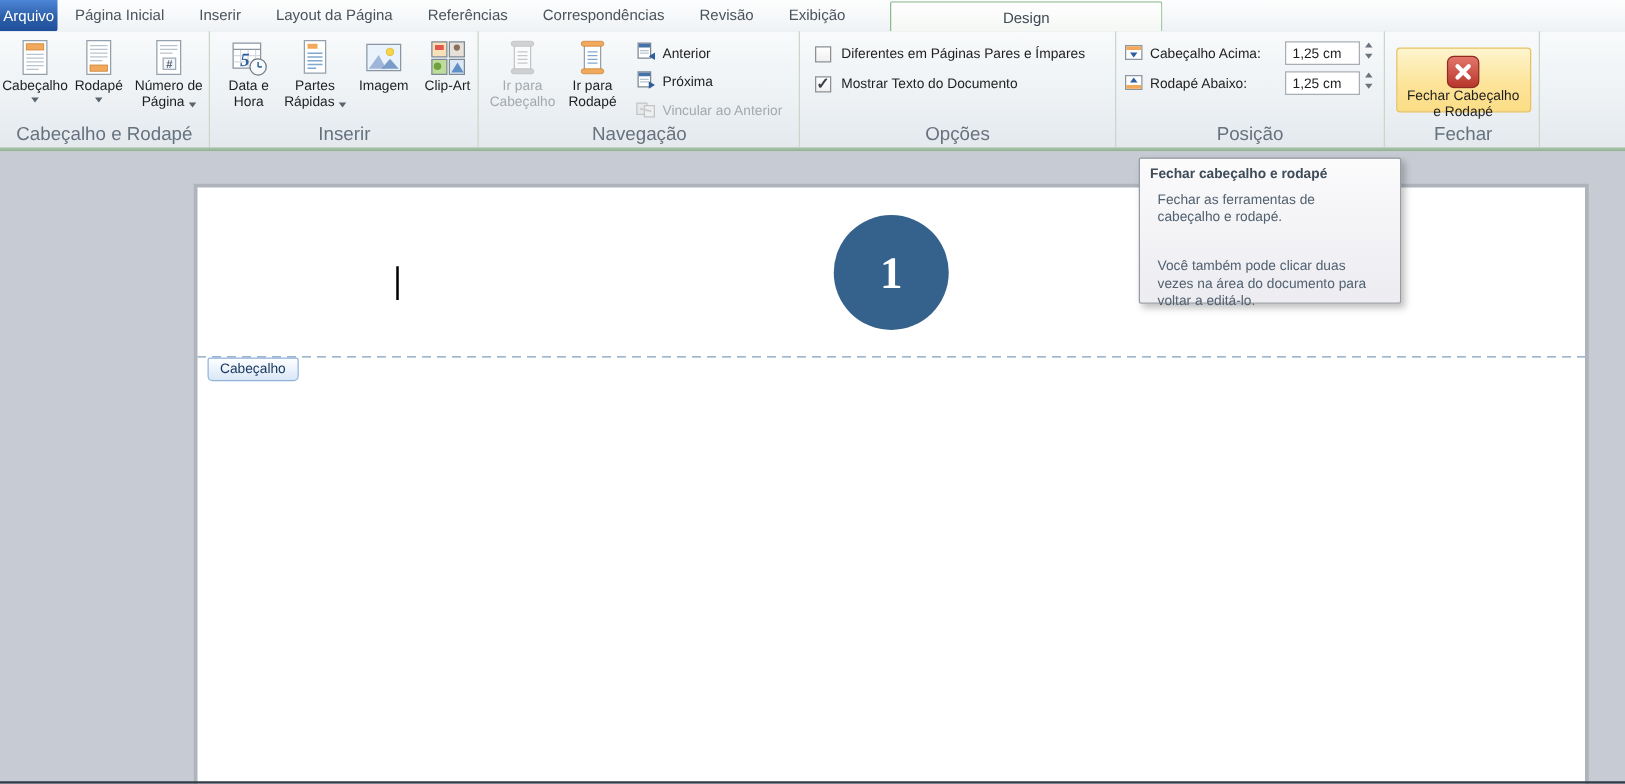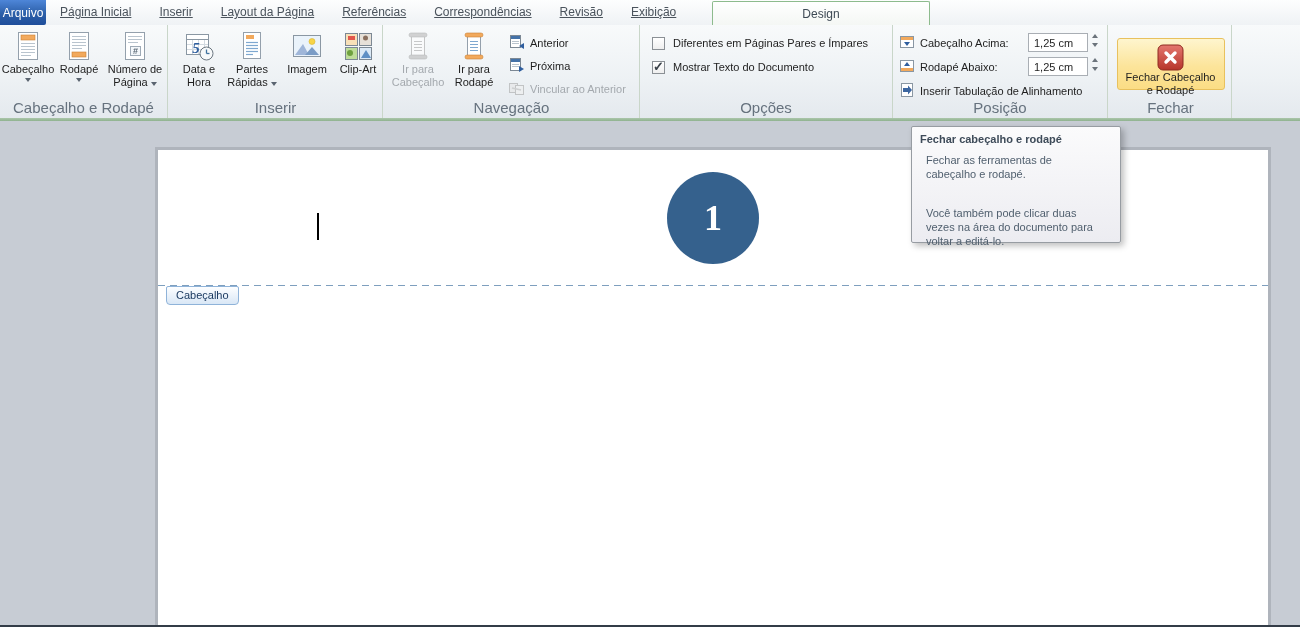--- a/index.html
+++ b/index.html
@@ -6,21 +6,21 @@
   html,body { width:1300px; height:627px; overflow:hidden;
     font-family:"Liberation Sans", sans-serif; background:#C7CCD4; position:relative; }
 
   
   .tabbar { position:absolute; top:0; left:0; width:1300px; height:25px;
     background:linear-gradient(#FDFEFE,#EFF2F5); }
   .file-tab { position:absolute; left:0; top:0; width:46px; height:25px;
     background:linear-gradient(#4E86D8,#2C5FA8 55%,#1F4E9B); color:#fff; font-size:12px;
     display:flex; align-items:center; justify-content:center; border-radius:0 0 2px 0; }
   .tabs { position:absolute; left:46px; top:0; height:25px; display:flex; }
-  .tab { padding:0 14px; line-height:25px; font-size:12px; color:#4A535C; white-space:nowrap;text-decoration:underline; }
+  .tab { padding:0 14px; line-height:25px; font-size:12px; color:#4A535C; white-space:nowrap; }
   .design-tab { position:absolute; left:712px; top:1px; width:218px; height:24px;
     background:linear-gradient(#FFFFFF,#F4F7F4); border:1px solid #8DBB8D; border-bottom:none;
     border-radius:2px 2px 0 0; font-size:12px; color:#3E4A55;
     display:flex; align-items:center; justify-content:center; }
 
   
   .ribbon { position:absolute; top:25px; left:0; width:1300px; height:93px;
     background:linear-gradient(#F8FAFB,#EDF1F4 60%,#E4E9EE); }
   .ribbon-edge { position:absolute; top:118px; left:0; width:1300px; height:3px;
     background:linear-gradient(#ABC6AB,#8FB28F); }
@@ -379,29 +379,20 @@
               <rect x="2" y="10" width="12" height="3" fill="#F2A95C"></rect>
               <polygon points="5,8 11,8 8,4" fill="#2F5E9E"></polygon>
             </svg>
         </span>
         <span>Rodapé Abaixo:</span>
         <input class="spin-input" value="1,25 cm" style="">
         <span class="spin-arrows">
             <span class="sp-up"></span>
             <span class="sp-down"></span>
           </span>
-      </div>
-      <div class="pos-row">
-        <span>
-          <svg width="16" height="16">
-              <rect x="2.5" y="1.5" width="11" height="13" fill="#fff" stroke="#8A97A3"></rect>
-              <polygon points="4,6 9,6 9,3.5 13,8 9,12.5 9,10 4,10" fill="#3C66A0"></polygon>
-            </svg>
-        </span>
-        <span>Inserir Tabulação de Alinhamento</span>
       </div>
     </div>
     <div class="group-label">Posição</div>
   </div>
 
   <div class="group" style="left:1110px;width:122px;">
     <div class="gcontent">
       <div class="close-btn">
         <span class="icon">
           <svg width="27" height="27">

